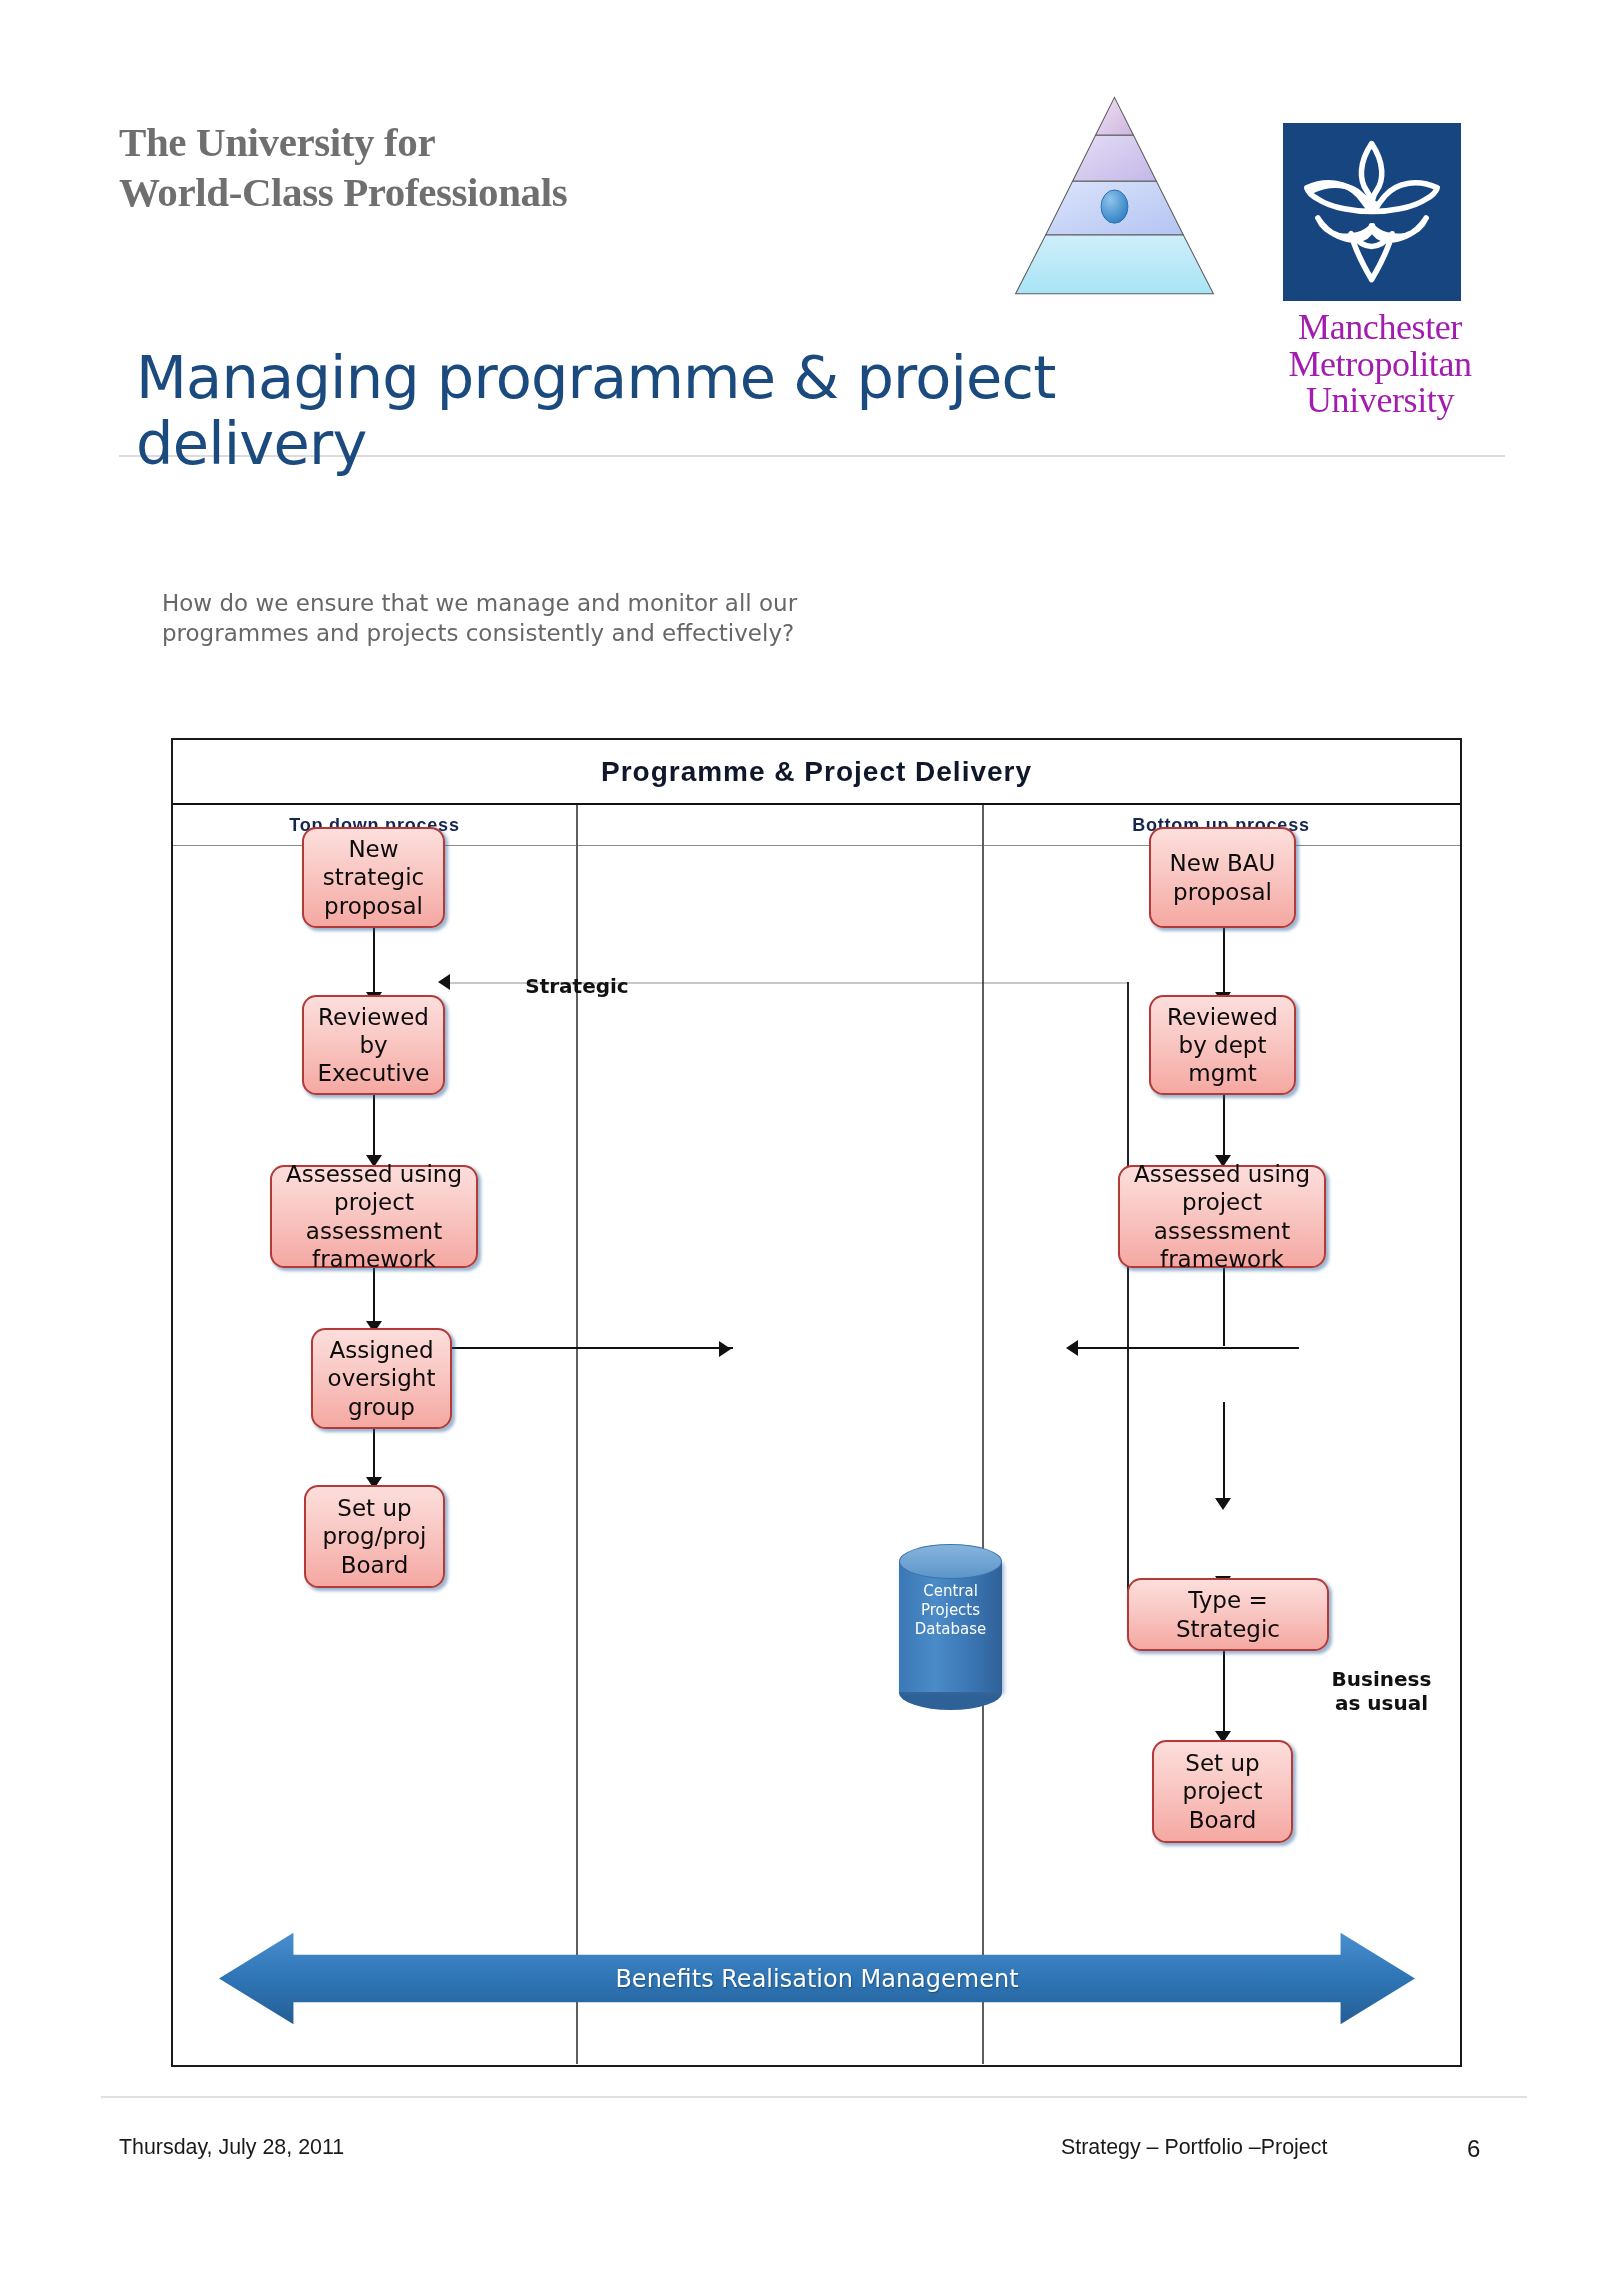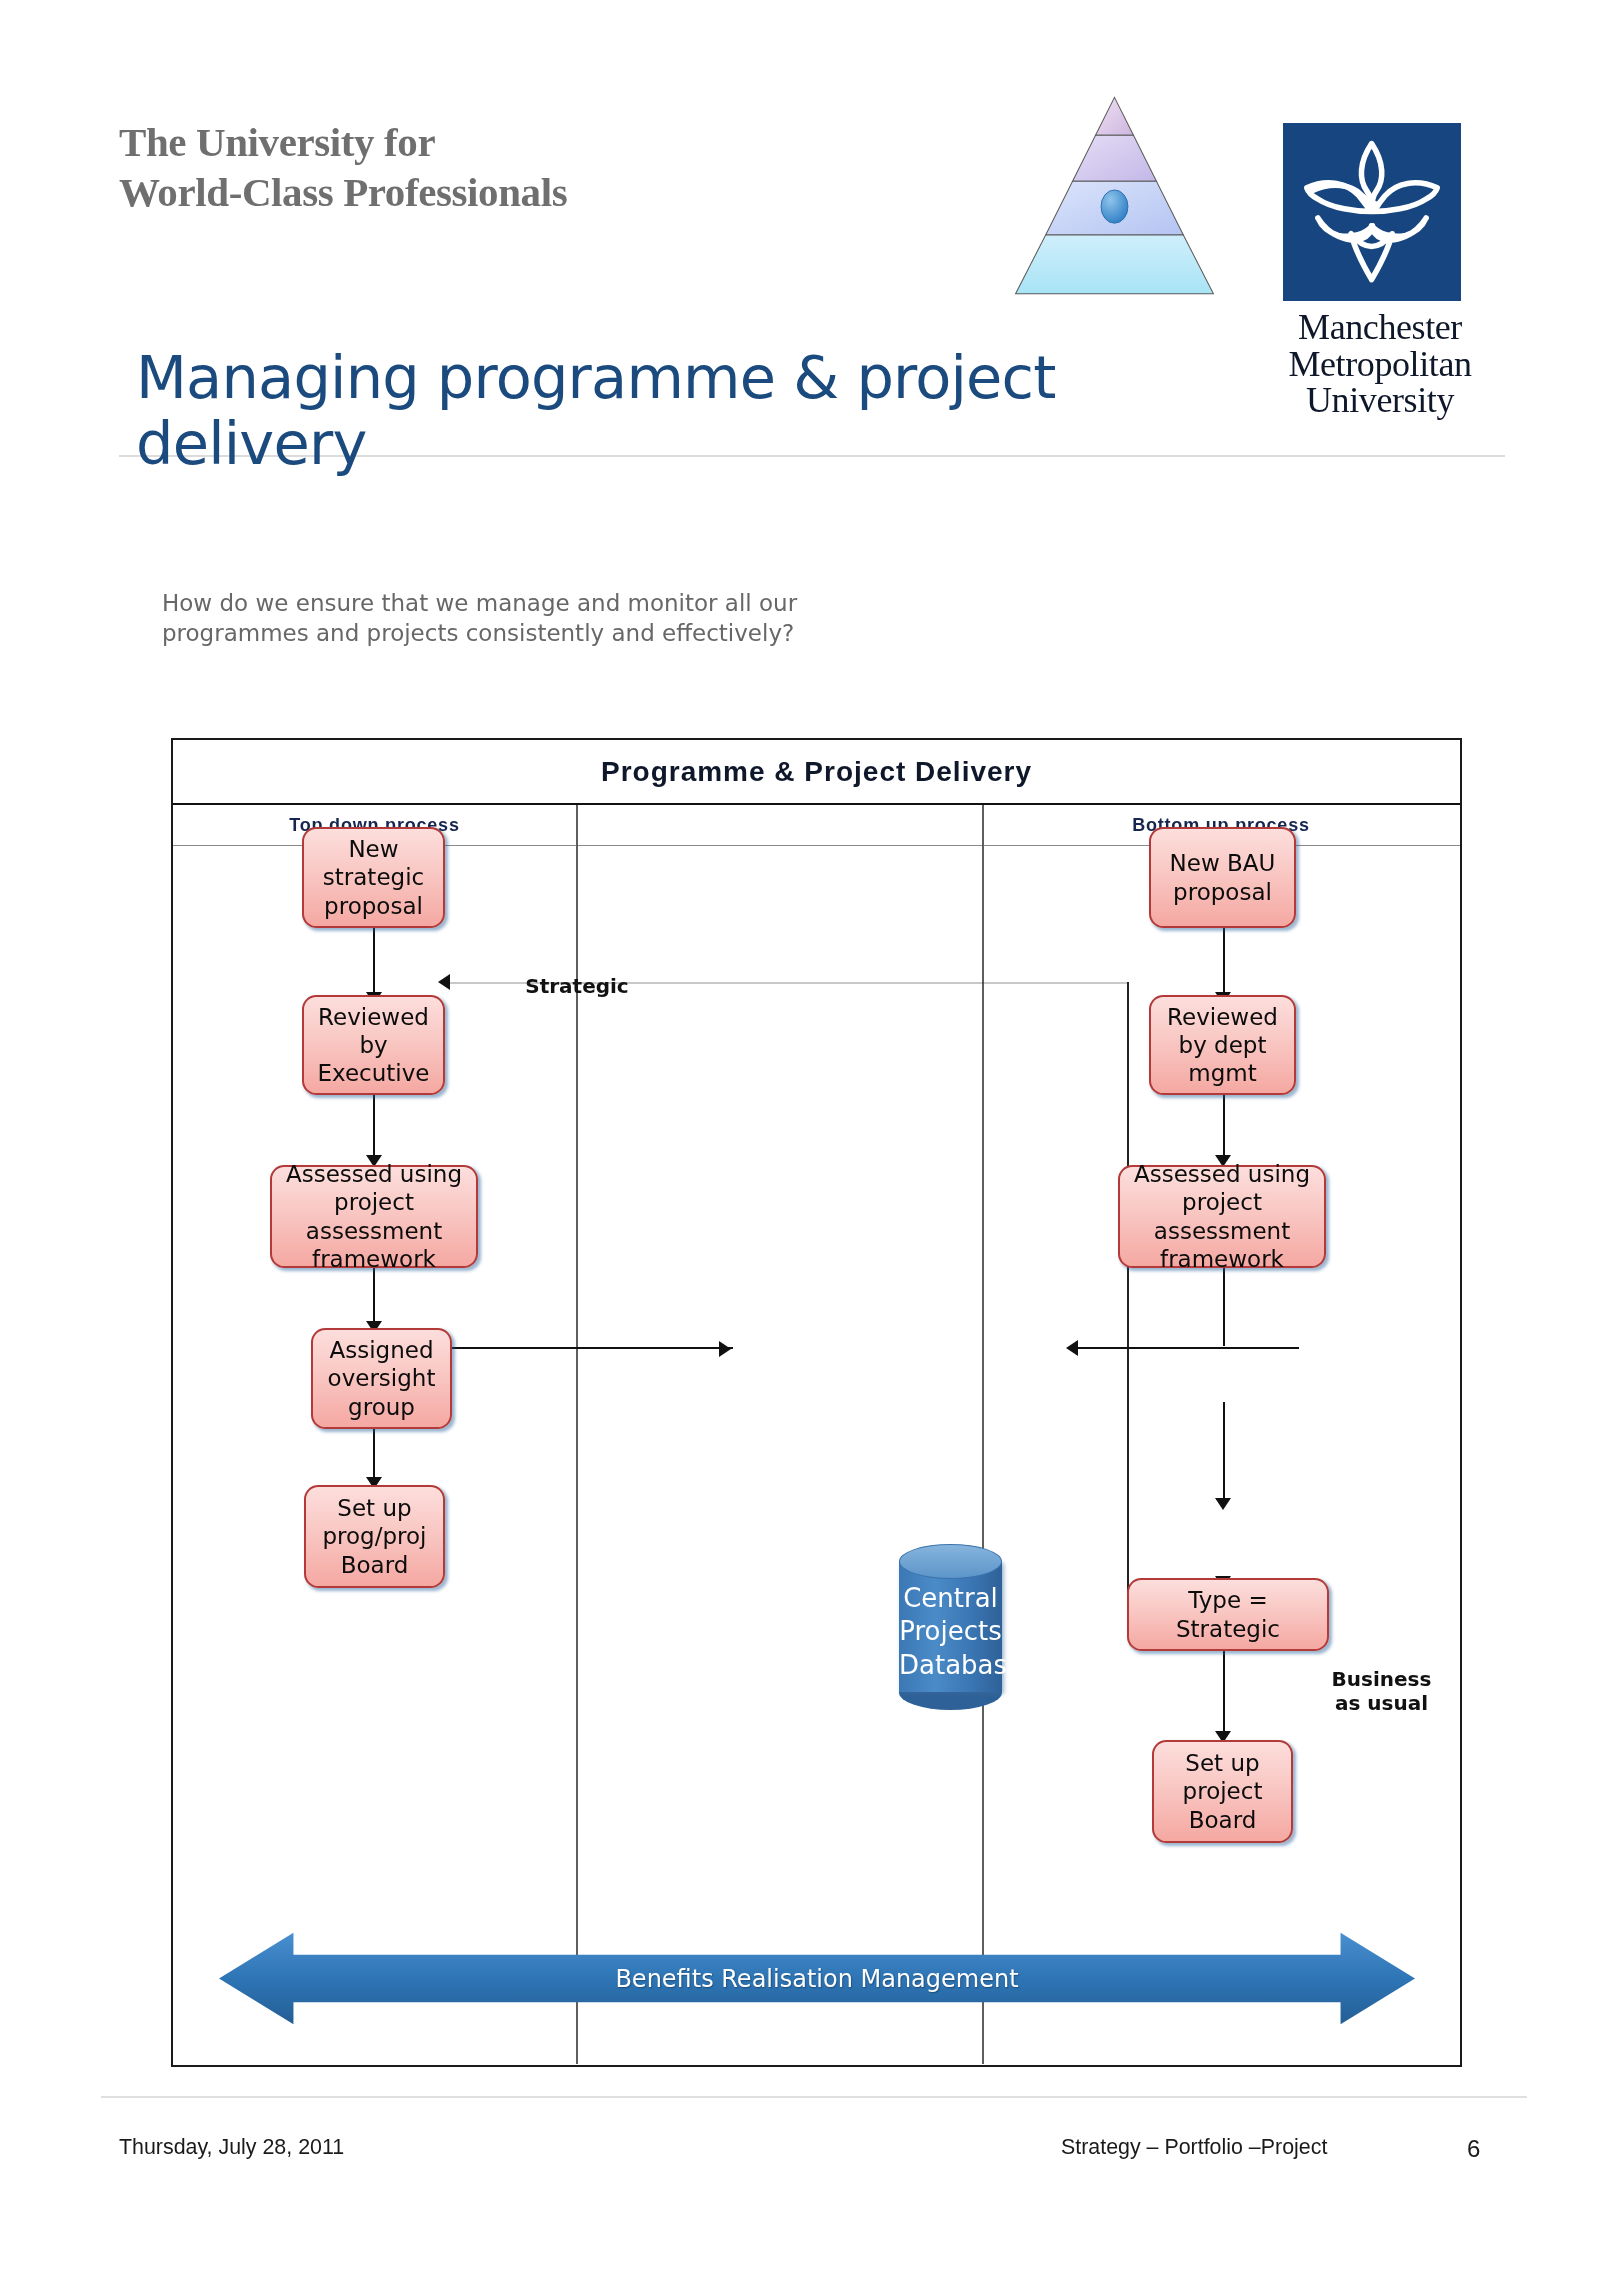--- a/index.html
+++ b/index.html
@@ -14,21 +14,21 @@
   #tagline .ln{display:block;white-space:nowrap;}
 
   
   #pyramid{position:absolute;left:976px;top:86px;width:277px;height:238px;}
   #pyramid svg{display:block;}
 
   
   #mmu-block{position:absolute;left:1283px;top:123px;width:178px;height:178px;}
   #mmu-words{position:absolute;left:1261px;top:309px;width:238px;
              font-family:"Liberation Serif",serif;
-             color:#0f172a;font-size:36px;line-height:1.02;
+             color:#a21caf;font-size:36px;line-height:1.02;
              text-align:center;letter-spacing:-0.4px;}
   #mmu-words span{display:block;}
 
   #header-rule{position:absolute;left:119px;top:455px;width:1386px;height:1.6px;
                background:#dcdcdc;}
 
   
   #slide-title{position:absolute;left:136px;top:345px;width:1046px;
                font-family:"DejaVu Sans",sans-serif;font-weight:400;
                font-size:59px;line-height:1.12;color:#1b4a7e;
@@ -74,21 +74,21 @@
   #db{position:absolute;left:726px;top:804px;width:103px;height:166px;}
   #db .body{position:absolute;left:0;top:17.4px;width:103px;height:131px;
             background:linear-gradient(90deg,#3b78b5 0%,#4a8bc8 35%,#3a76b3 70%,#2f6199 100%);
             box-shadow:2.4px 2.4px 4px rgba(60,110,160,.5);}
   #db .cap{position:absolute;left:0;top:0;width:103px;height:35px;border-radius:50%;
            background:linear-gradient(180deg,#86b4dd 0%,#5d95c9 100%);
            border:0.8px solid #3a72ac;box-sizing:border-box;}
   #db .bot{position:absolute;left:0;top:131px;width:103px;height:35px;border-radius:50%;
            background:#2f6199;}
   #db .lbl{position:absolute;left:0;top:38px;width:103px;text-align:center;
-           font-family:"DejaVu Sans",sans-serif;font-size:26px;line-height:1.28;
+           font-family:"DejaVu Sans",sans-serif;font-size:15px;line-height:1.28;
            color:#ffffff;z-index:3;}
   #db .lbl span{display:block;}
 
   
   .flabel{position:absolute;font-family:"DejaVu Sans",sans-serif;
           font-weight:bold;font-size:20px;color:#111;text-align:center;
           line-height:1.2;}
   .flabel span{display:block;}
 
   

